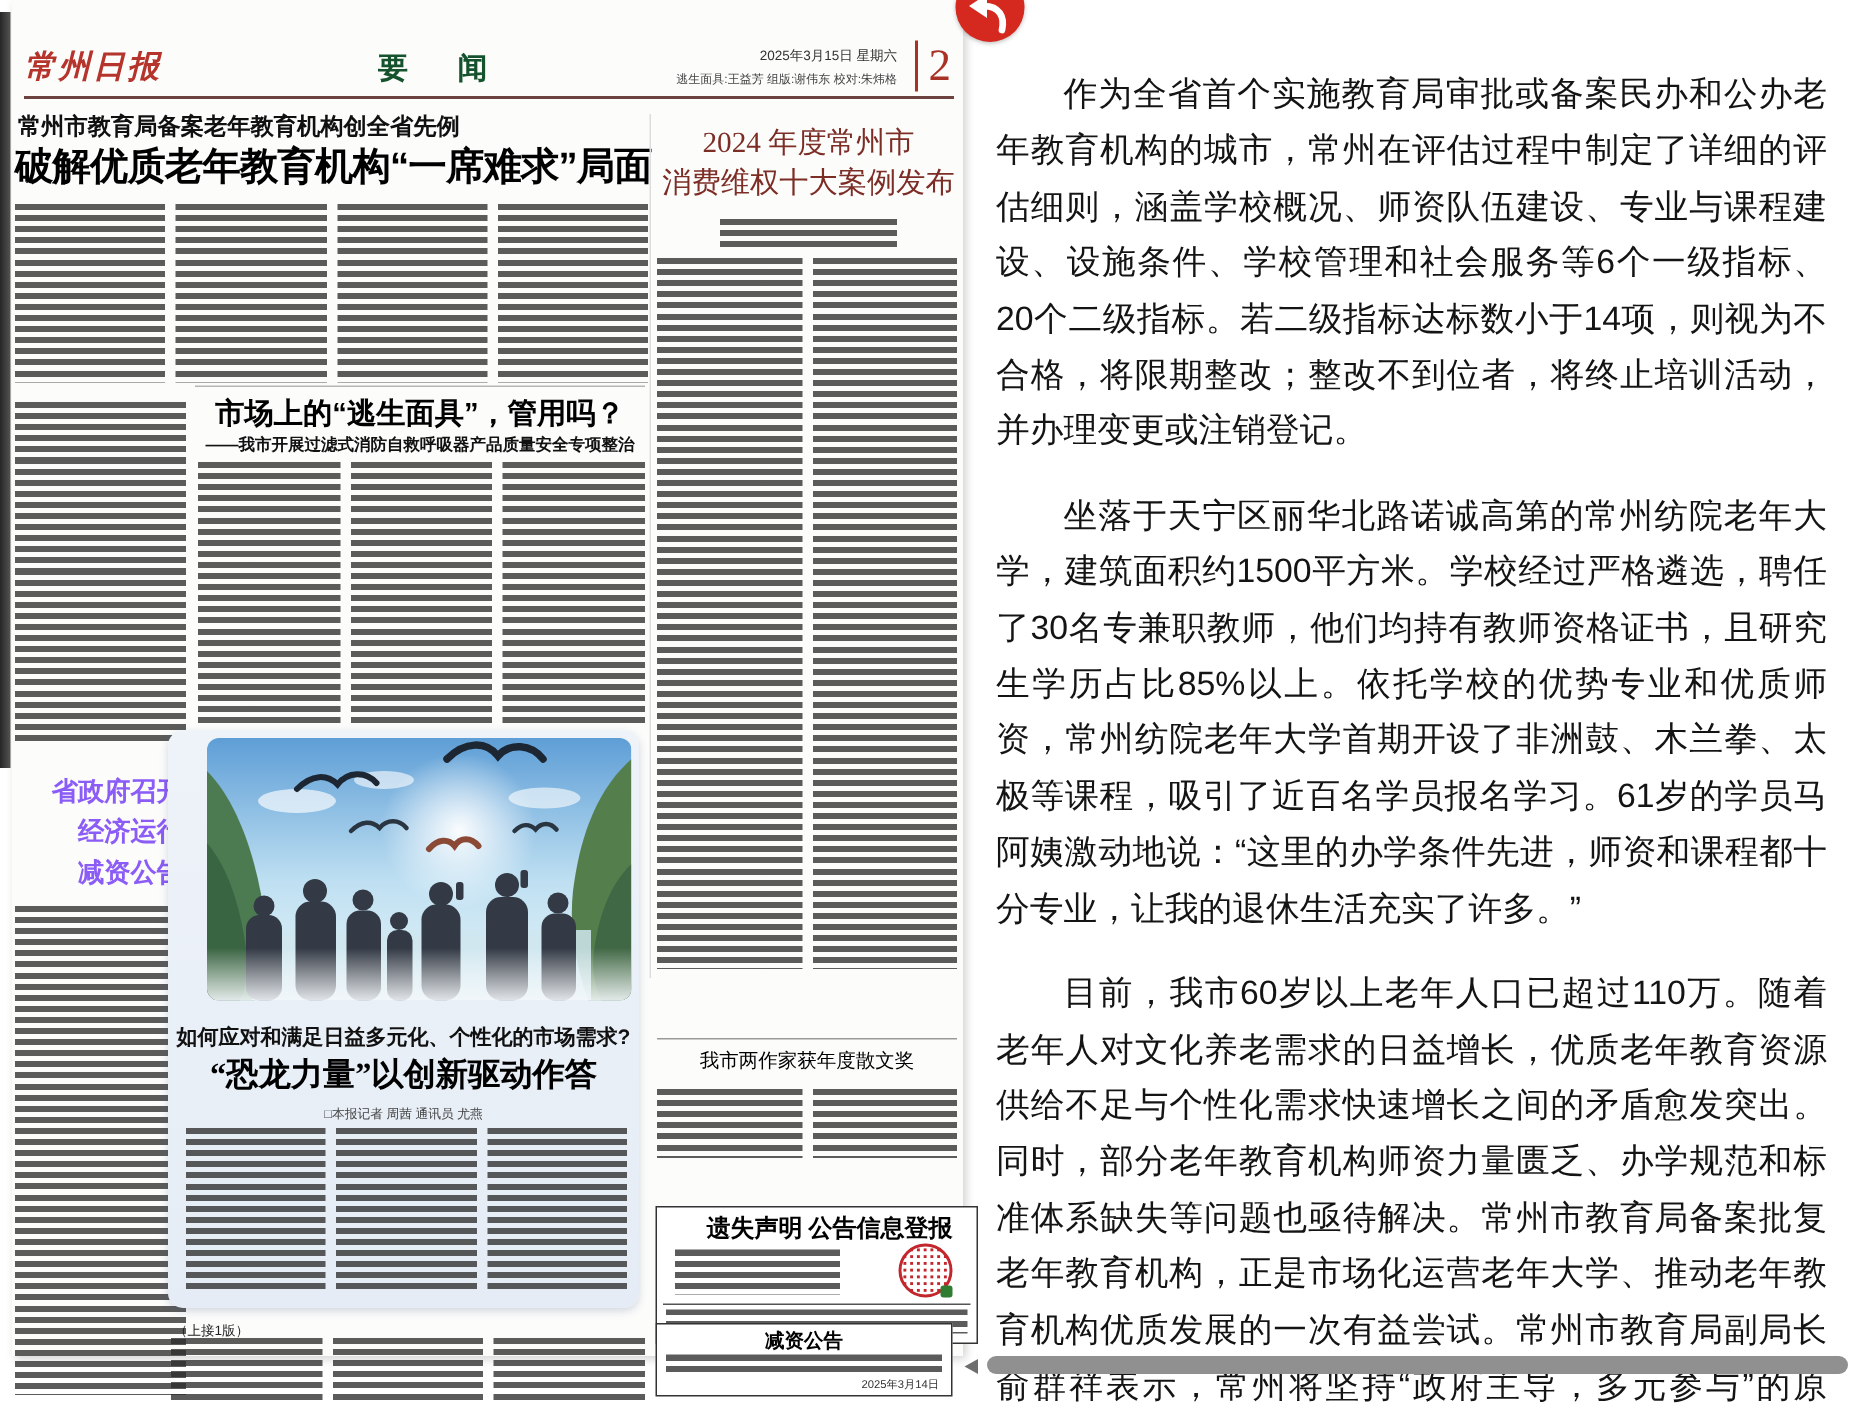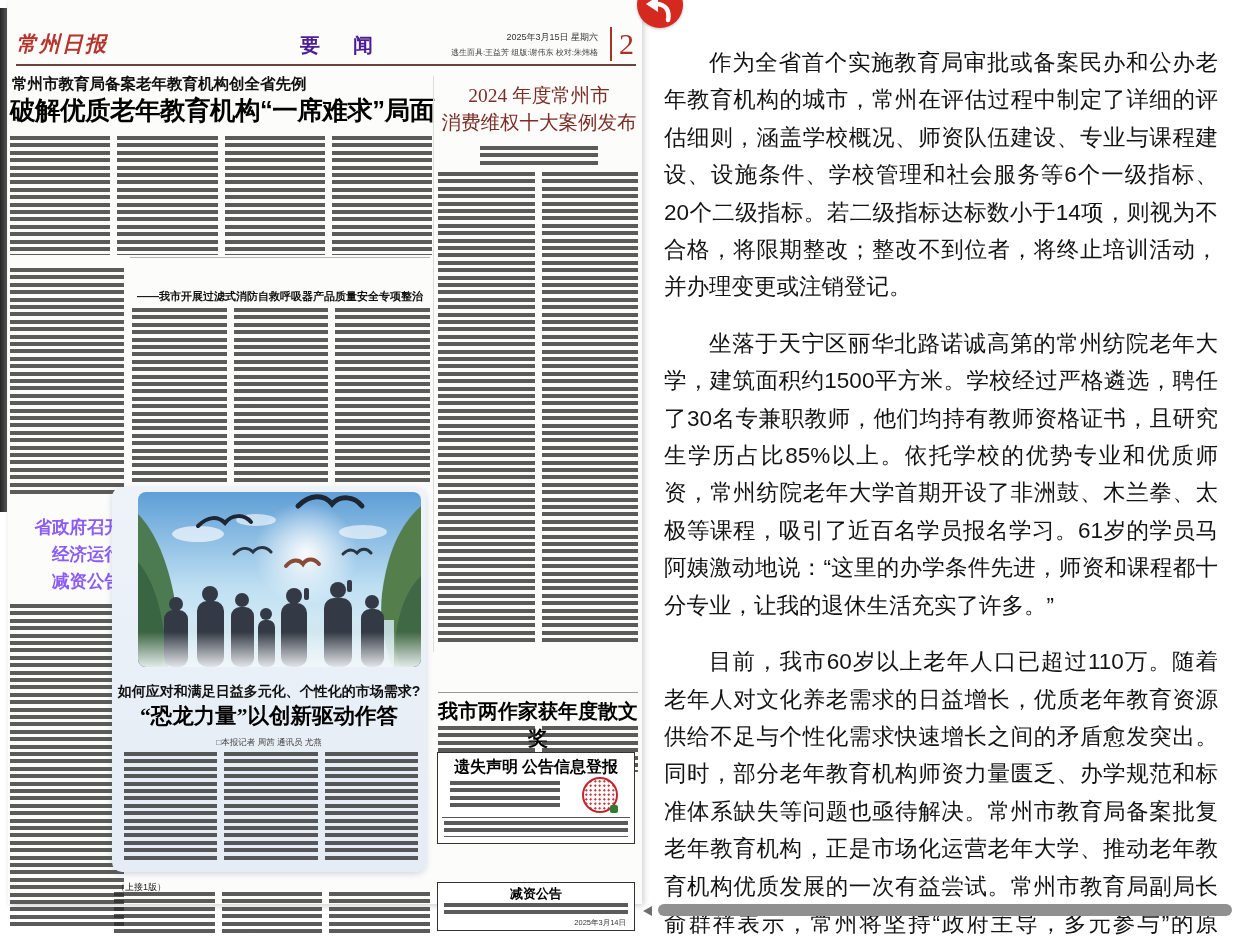--- a/index.html
+++ b/index.html
@@ -7,21 +7,21 @@
          font-family:"Liberation Sans","DejaVu Sans",sans-serif;}
   
   .edge-strip{position:absolute;left:0;top:8px;width:7px;height:504px;
               background:linear-gradient(90deg,#262626,#555);}
   .newspaper{position:absolute;left:8px;top:0;width:634px;height:904px;background:#fcfcfb;
              box-shadow:2px 2px 6px rgba(0,0,0,.18);}
   .abs{position:absolute;}
   .masthead{left:8px;top:30px;font-family:"Liberation Serif",serif;font-style:italic;font-weight:bold;
             font-size:21px;color:#b5342c;letter-spacing:2px;}
   .section-title{left:244px;top:32px;font-family:"Liberation Serif",serif;font-weight:bold;
-                 font-size:20px;color:#4c1d95;letter-spacing:14px;margin-left:48px;}
+                 font-size:20px;color:#14532d;letter-spacing:14px;}
   .np-meta{right:44px;top:31px;text-align:right;color:#333;}
   .np-meta .d{font-size:9px;}
   .np-meta .s{font-size:8px;margin-top:3px;color:#444;}
   .pagenum{right:8px;top:27px;font-size:30px;color:#a93226;border-left:2px solid #a93226;
            padding-left:7px;line-height:34px;font-family:"Liberation Serif",serif;}
   .np-rule{left:8px;width:620px;top:64px;height:2px;background:#6d4340;}
   .kicker{left:4px;top:74px;font-size:15.5px;font-weight:bold;color:#101010;}
   .lead-headline{left:2px;top:93px;width:426px;font-size:25.5px;font-weight:900;color:#000;
                  letter-spacing:-0.5px;white-space:nowrap;}
   
@@ -39,23 +39,23 @@
           font-weight:700;font-size:17.5px;line-height:27px;color:#8b5cf6;}
   .blue-panel{left:104px;top:487px;width:314px;height:385px;border-radius:10px;
               background:linear-gradient(180deg,#eef3f9,#e5ecf5);box-shadow:0 2px 6px rgba(60,80,120,.22);}
   .photo{position:absolute;left:26px;top:5px;width:283px;height:175px;border-radius:8px;overflow:hidden;}
   .dino-kicker{position:absolute;left:0;top:196px;width:100%;text-align:center;font-size:14px;
                font-weight:bold;color:#111;}
   .dino-h{position:absolute;left:0;top:214px;width:100%;text-align:center;font-family:"Liberation Serif",serif;
           font-weight:900;font-size:21.5px;color:#000;}
   .dino-by{position:absolute;left:0;top:250px;width:100%;text-align:center;font-size:8.5px;color:#444;}
   .essay-rule{left:430px;top:692px;width:200px;height:1px;background:#999;}
-  .essay-h{left:430px;top:698px;width:200px;text-align:center;font-size:20px;font-weight:700;color:#000;}
+  .essay-h{left:430px;top:698px;width:200px;text-align:center;font-size:13px;font-weight:400;color:#000;}
   .box{border:1.5px solid #333;background:#fff;}
-  .notice-box{left:429px;top:752px;width:196px;height:90px;}
+  .notice-box{left:429px;top:804px;width:196px;height:90px;padding-left:17px;}
   .notice-title{text-align:center;font-family:"Liberation Serif",serif;font-weight:900;font-size:16px;
                 color:#000;margin-top:4px;}
   .notice-row{position:absolute;left:12px;top:28px;width:110px;height:30px;}
   .qr{position:absolute;right:16px;top:24px;width:32px;height:32px;border-radius:50%;border:2px solid #c1272d;
       background-image:radial-gradient(#c1272d 1.1px,rgba(0,0,0,0) 1.2px);background-size:4.5px 4.5px;}
   .qr b{position:absolute;right:-2px;bottom:-2px;width:8px;height:8px;background:#2e7d32;border-radius:2px;}
   .notice-div{position:absolute;left:4px;right:4px;top:64px;height:1px;background:#555;}
   .notice-foot{position:absolute;left:6px;right:6px;top:68px;height:16px;}
   .cap-box{left:429px;top:882px;width:196px;height:47px;}
   .cap-title{text-align:center;font-family:Liberation Serif, serif;font-weight:900;font-size:13px;margin-top:2px;}
@@ -106,20 +106,21 @@
       <div>消费维权十大案例发布</div>
     </div>
     <div class="abs st" style="left:472px;top:146px;width:118px;height:20px;"></div>
     <div class="abs cols" style="left:430px;top:172px;width:200px;height:474px;">
       <i class="st"></i>
         <i class="st"></i>
     </div>
 
     <div class="abs st" style="left:2px;top:268px;width:114px;height:226px;"></div>
     <div class="abs mask-rule"></div>
+    <div class="abs mask-h">市场上的“逃生面具”，管用吗？</div>
     <div class="abs mask-sub">——我市开展过滤式消防自救呼吸器产品质量安全专项整治</div>
     <div class="abs cols" style="left:124px;top:308px;width:298px;height:174px;">
       <i class="st"></i>
         <i class="st"></i>
         <i class="st"></i>
     </div>
 
     <div class="abs prov-h">
       <div>省政府召开</div>
       <div>经济运行</div>

